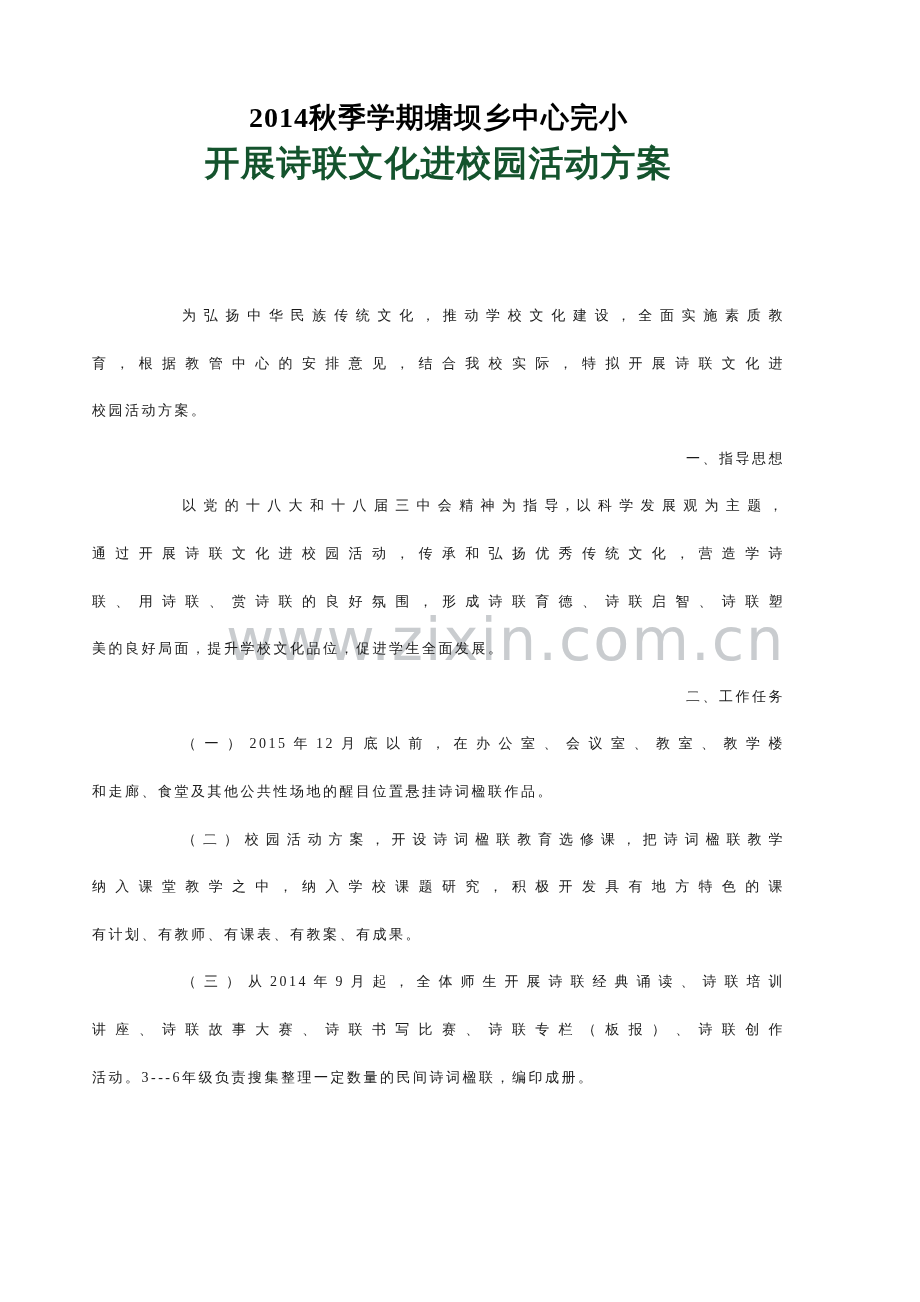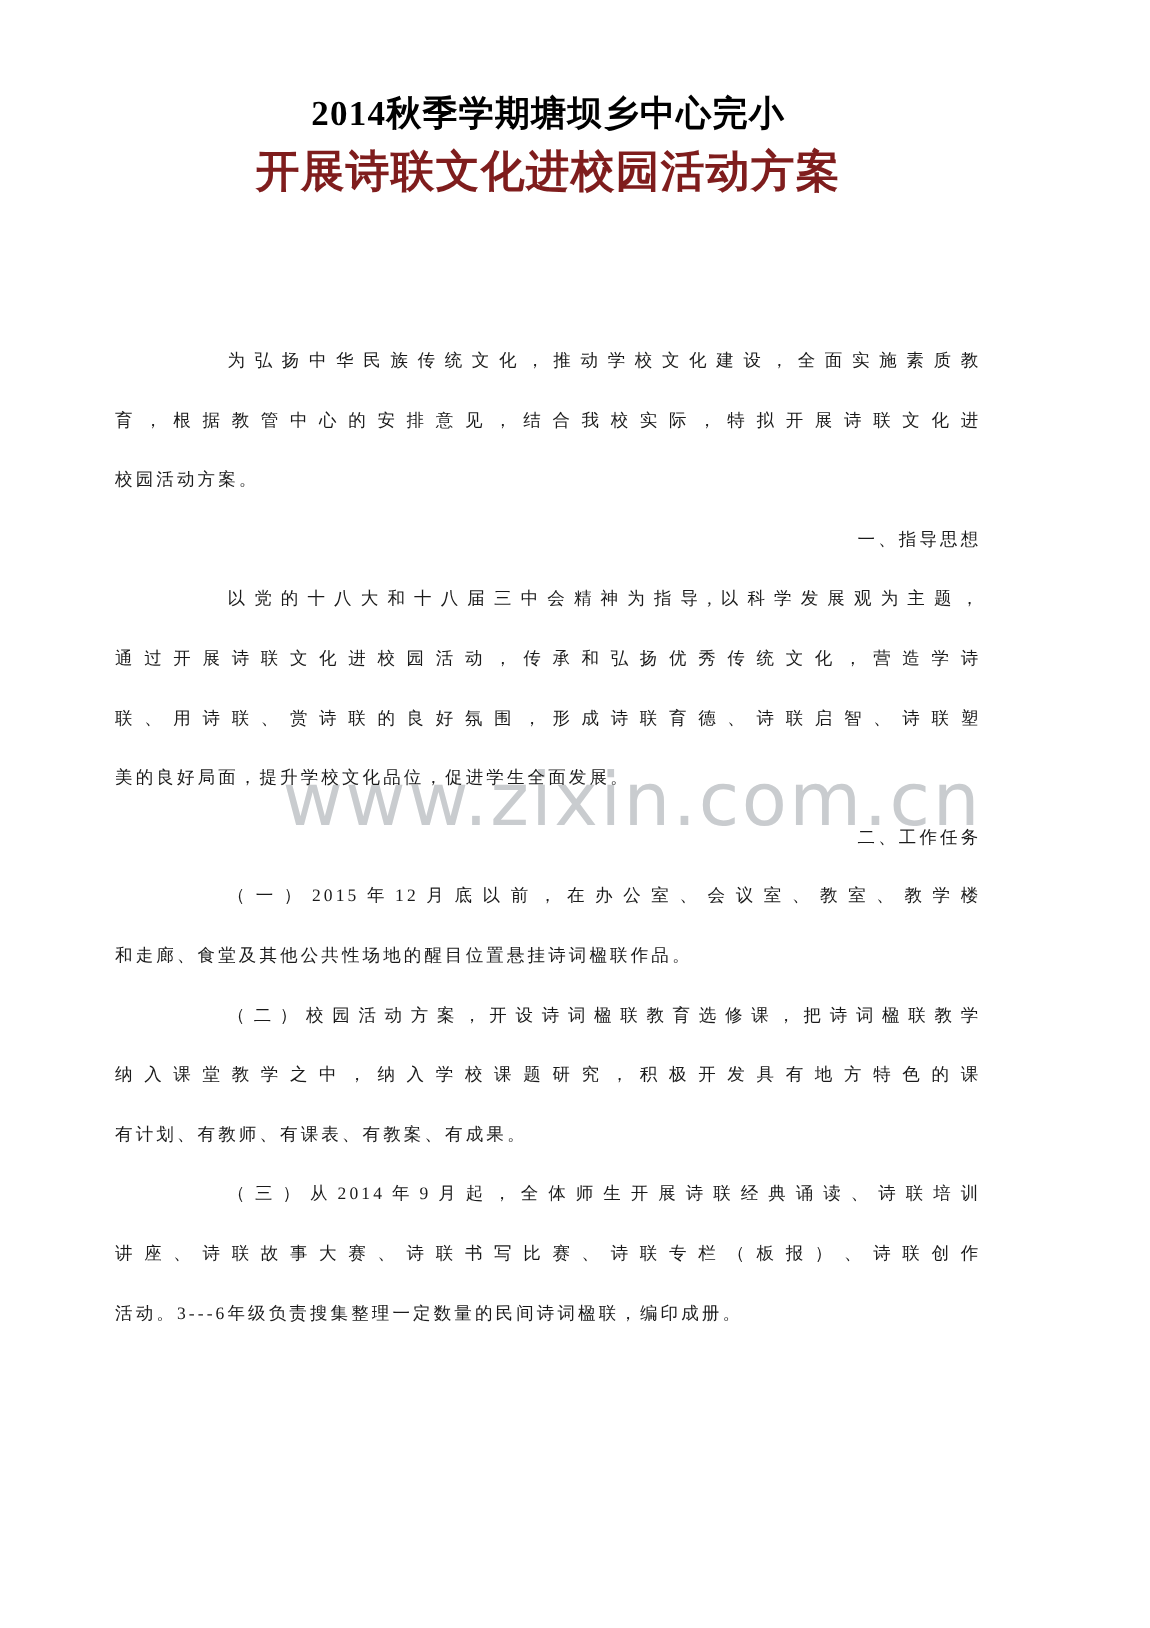--- a/index.html
+++ b/index.html
@@ -17,36 +17,36 @@
     color: #141414;
   }
   .content {
     position: absolute;
     left: 92px;
     top: 0;
     width: 693px;
     z-index: 1;
   }
   .doc-title {
-    padding-top: 72px;
+    padding-top: 98px;
     font-size: 28px;
     line-height: 40px;
     font-weight: bold;
     text-align: center;
     letter-spacing: 1px;
     color: #000000;
   }
   .doc-subtitle {
     margin-top: 3px;
     font-size: 35px;
     line-height: 46px;
     font-weight: bold;
     text-align: center;
     letter-spacing: 1px;
-    color: #7f1d1d;
+    color: #14532d;
   }
   .doc-body {
     margin-top: 105px;
   }
   .bodyline {
     font-size: 14px;
     line-height: 47.6px;
     height: 47.6px;
     letter-spacing: 2.5px;
     white-space: nowrap;

